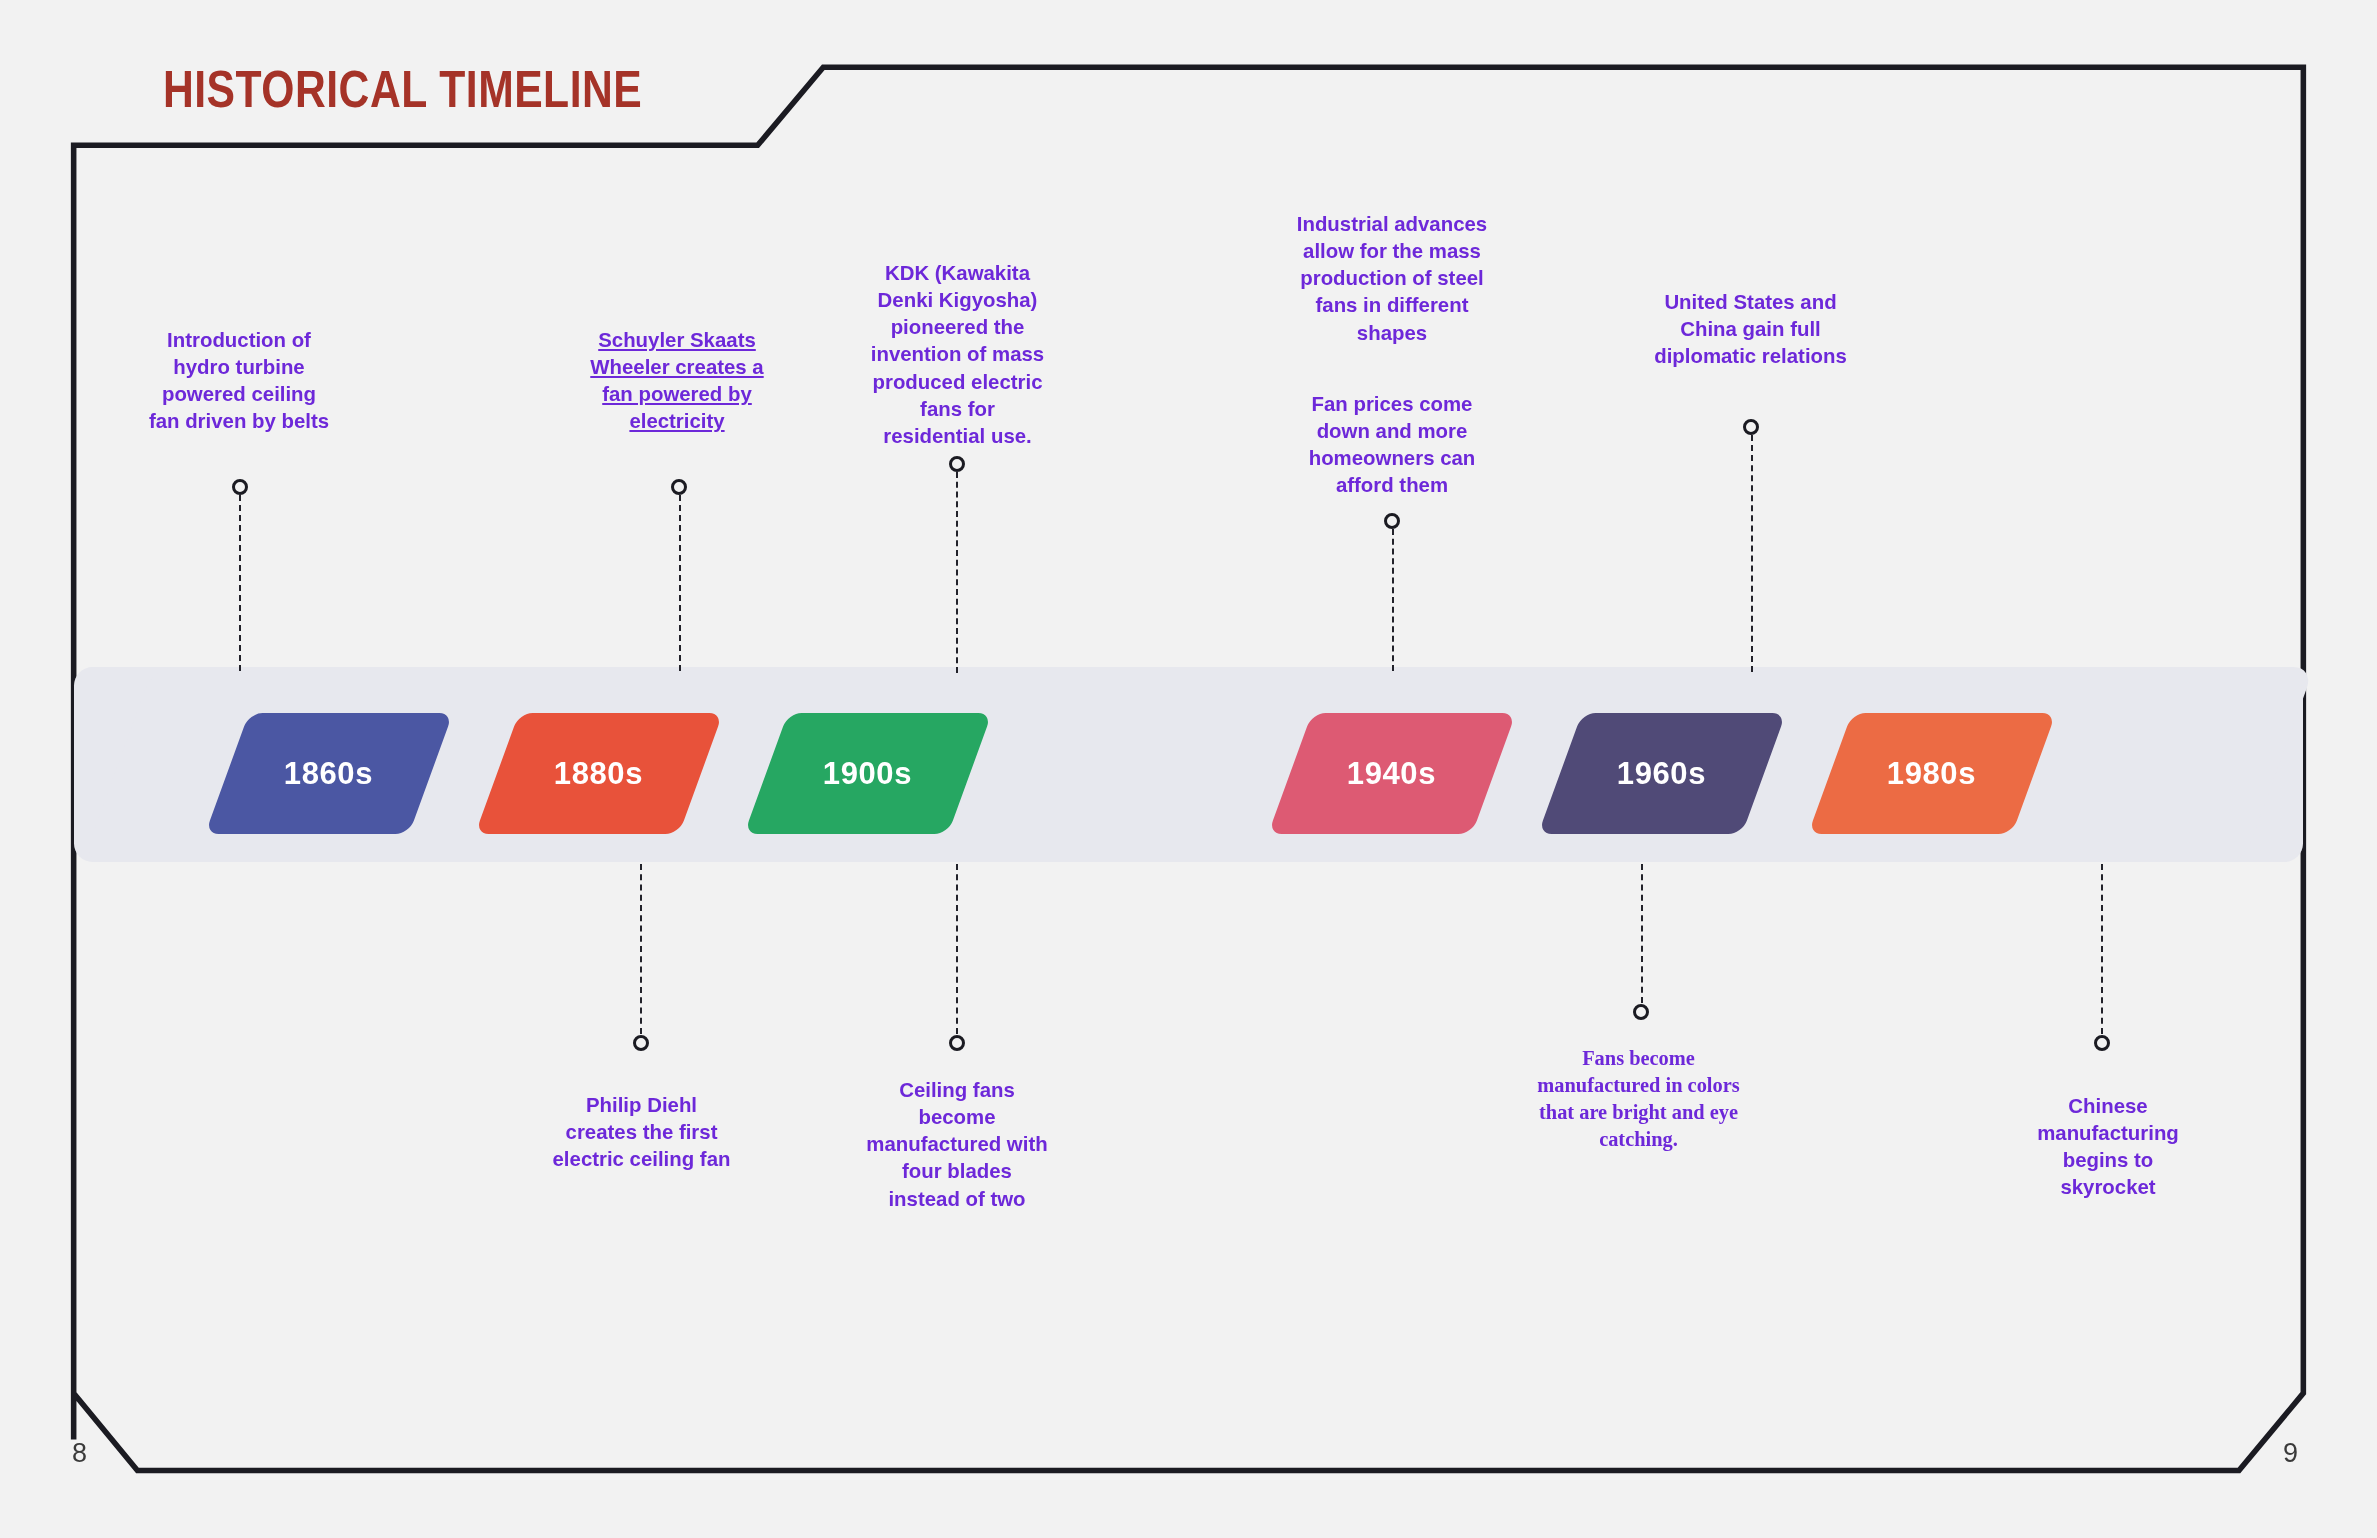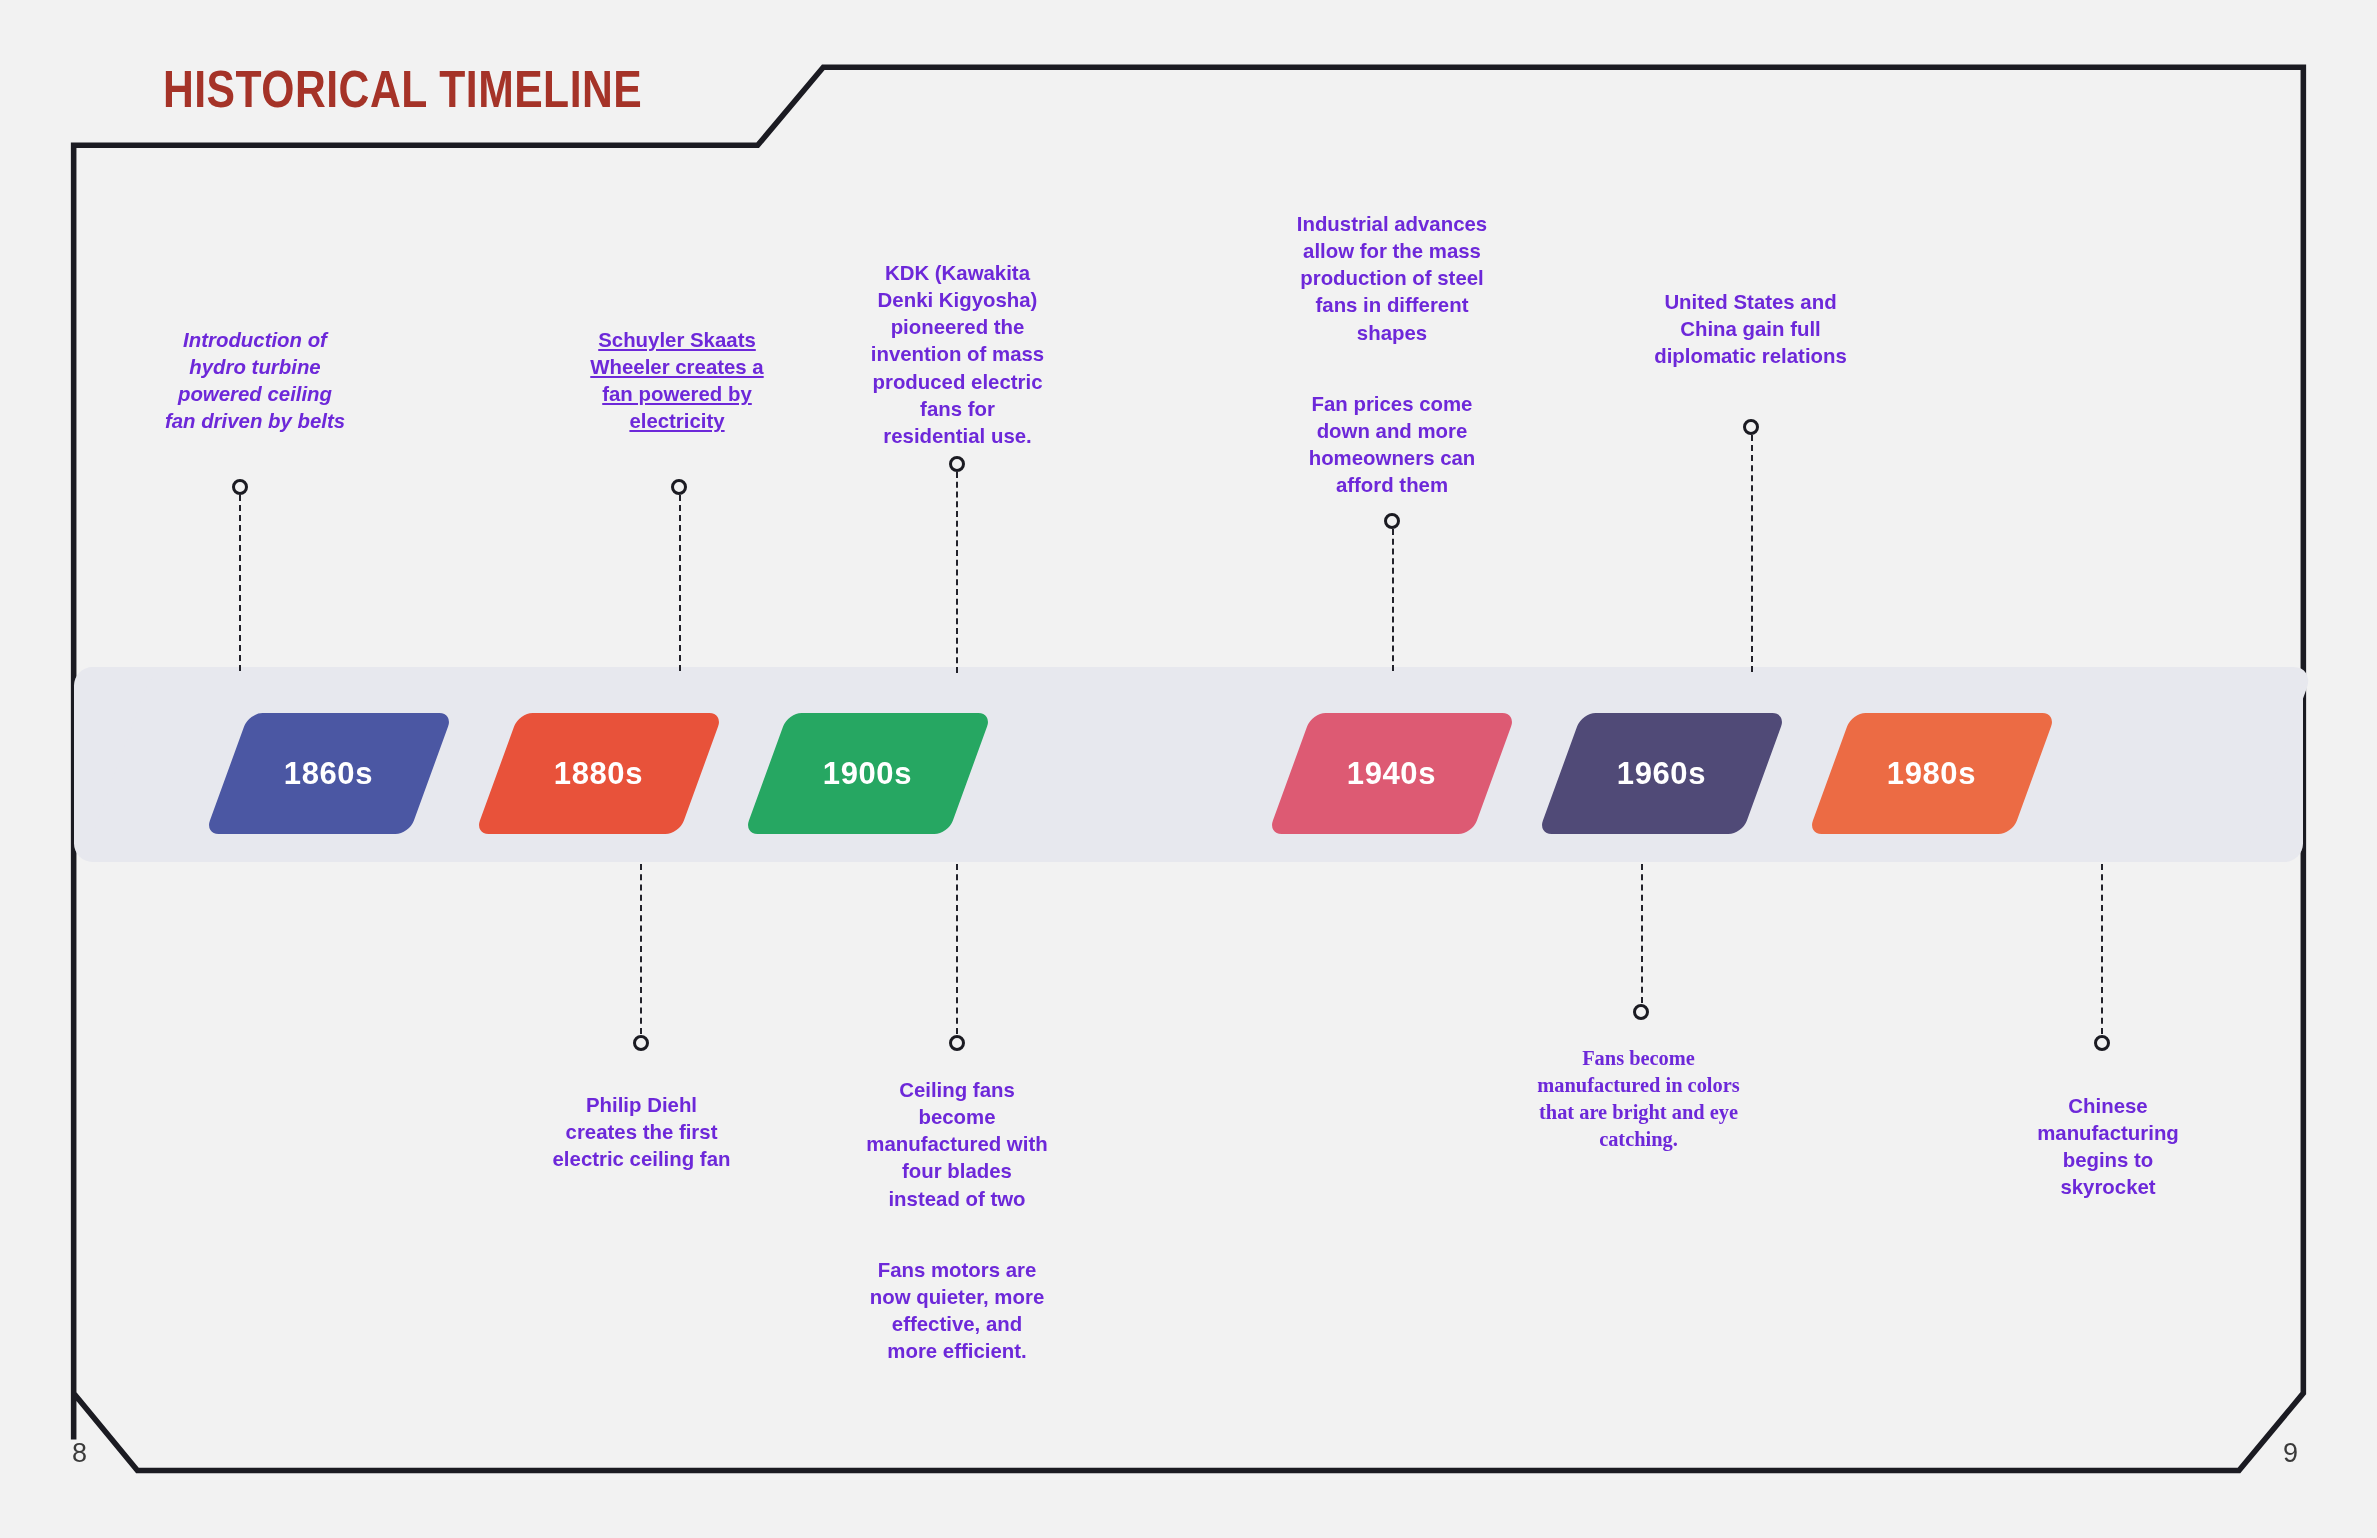--- a/index.html
+++ b/index.html
@@ -138,21 +138,21 @@
 
 <div class="conn" style="left:956px;top:864px;height:170px;"></div>
 <div class="dot" style="left:949px;top:1035px;"></div>
 
 <div class="conn" style="left:1641px;top:864px;height:139px;"></div>
 <div class="dot" style="left:1633px;top:1004px;"></div>
 
 <div class="conn" style="left:2101px;top:864px;height:170px;"></div>
 <div class="dot" style="left:2094px;top:1035px;"></div>
 
-<div class="tblock" style="left:162px;top:327px;width:186px;font-style:italic;">
+<div class="tblock" style="left:146px;top:327px;width:186px;">
   <p>Introduction of hydro turbine powered ceiling fan driven by belts</p>
 </div>
 
 <div class="tblock" style="left:579px;top:327px;width:196px;text-decoration:underline;">
   <p>Schuyler Skaats Wheeler creates a fan powered by electricity</p>
 </div>
 
 <div class="tblock" style="left:867px;top:240px;width:181px;margin-top:20px;">
   <p>KDK (Kawakita Denki Kigyosha) pioneered the invention of mass produced electric fans for residential use.</p>
 </div>
@@ -165,21 +165,20 @@
 <div class="tblock" style="left:1647px;top:289px;width:207px;">
   <p>United States and China gain full diplomatic relations</p>
 </div>
 
 <div class="tblock" style="left:549px;top:1092px;width:185px;">
   <p>Philip Diehl creates the first electric ceiling fan</p>
 </div>
 
 <div class="tblock" style="left:866px;top:1077px;width:182px;">
   <p>Ceiling fans become manufactured with four blades instead of two</p>
-  <p>Fans motors are now quieter, more effective, and more efficient.</p>
 </div>
 
 <div class="tblock" style="left:1533px;top:1045px;width:211px;font-family:Liberation Serif, serif;">
   <p>Fans become manufactured in colors that are bright and eye catching.</p>
 </div>
 
 <div class="tblock" style="left:2017px;top:1093px;width:182px;">
   <p>Chinese manufacturing begins to skyrocket</p>
 </div>
 

